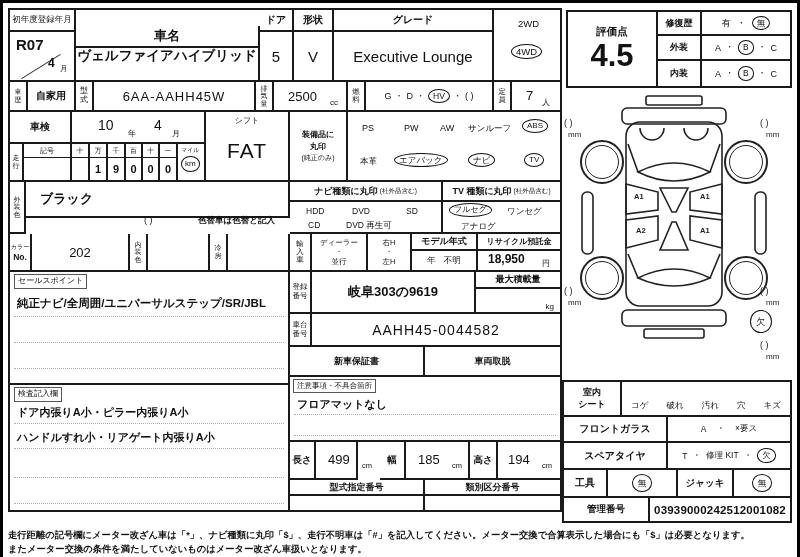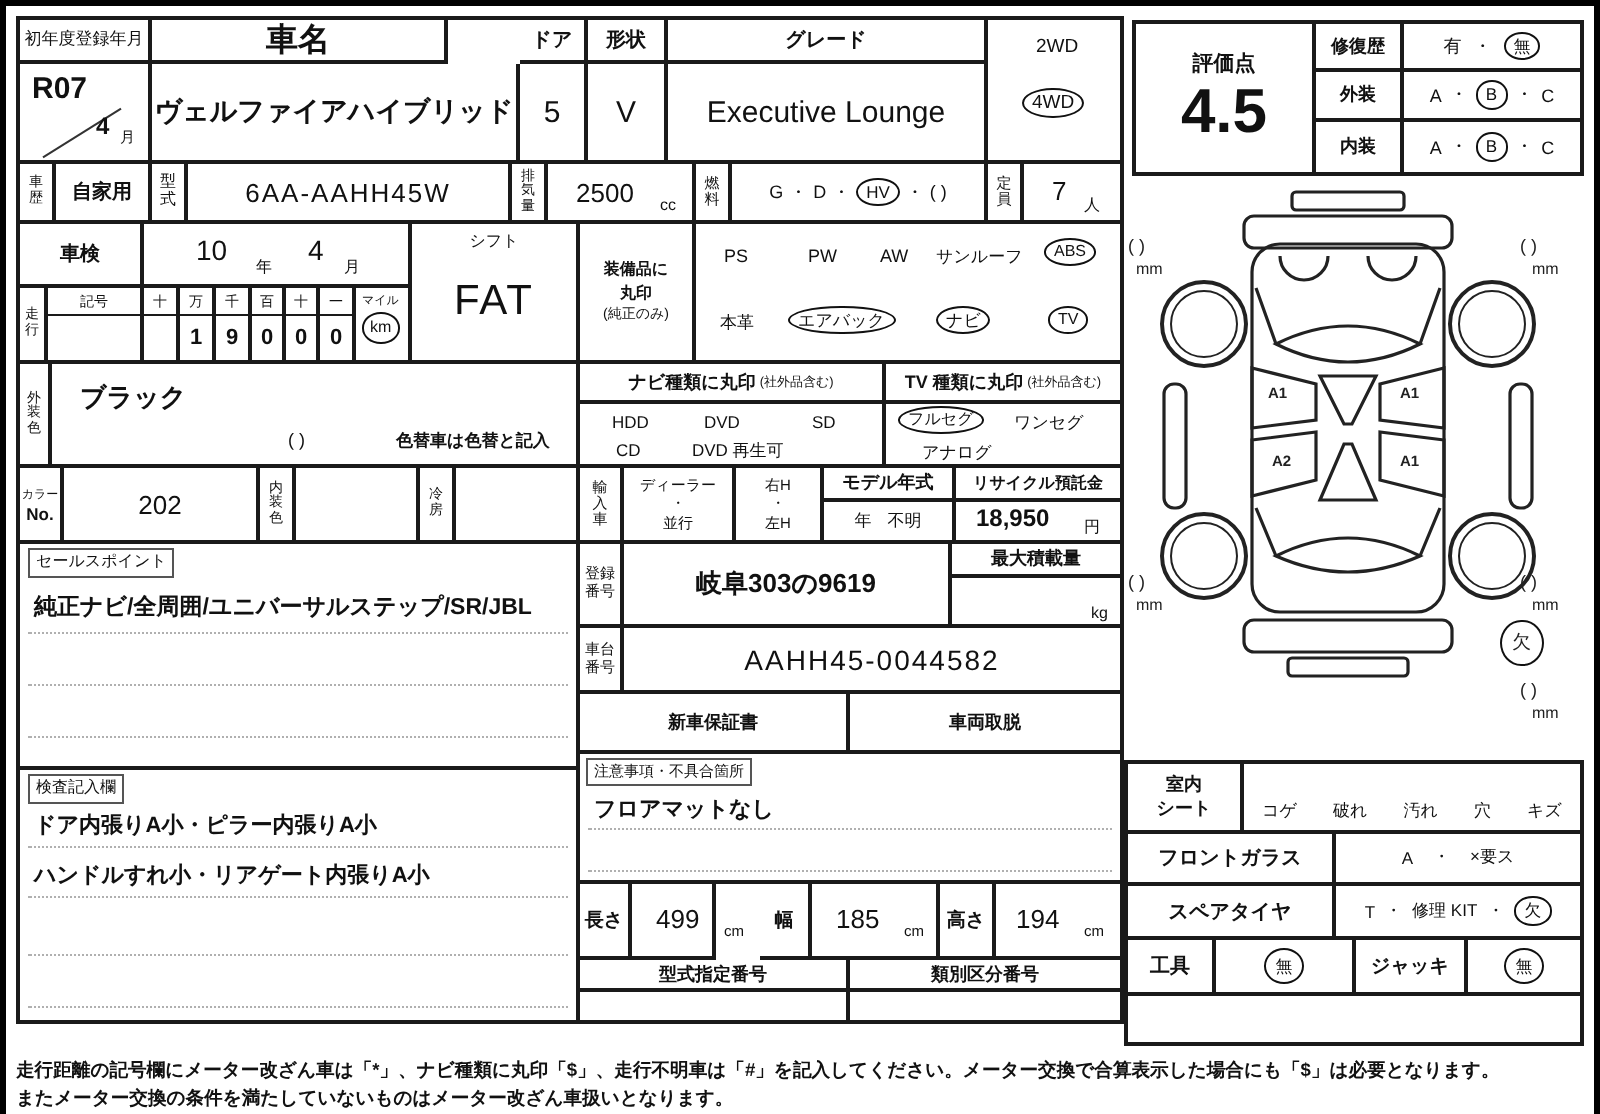--- a/index.html
+++ b/index.html
@@ -29,21 +29,21 @@
 <div class="page">
   <div class="bar" style="left:0;top:0;width:800px;height:3px"></div>
   <div class="bar" style="left:0;top:0;width:3px;height:557px"></div>
   <div class="bar" style="left:797px;top:0;width:3px;height:557px"></div>
 
   <div class="box" style="left:8px;top:8px;width:554px;height:504px">
 
     <div class="c cen" style="left:0;top:0;width:66px;height:22px;font-size:8.5px">
         <span>初年度登録年月</span>
       </div>
-    <div class="c cen b" style="left:66px;top:0;width:148px;height:22px;font-size:16px">
+    <div class="c cen b" style="left:66px;top:16px;width:184px;height:22px;font-size:13px">
         <span>車名</span>
       </div>
     <div class="c cen b" style="left:250px;top:0;width:34px;height:22px;font-size:10px">
         <span>ドア</span>
       </div>
     <div class="c cen b" style="left:284px;top:0;width:40px;height:22px;font-size:10px">
         <span>形状</span>
       </div>
     <div class="c cen b" style="left:324px;top:0;width:160px;height:22px;font-size:10px">
         <span>グレード</span>
@@ -205,21 +205,21 @@
       <span class="ab cir" style="left:174px;top:7px;font-size:8px">ABS</span>
       <span class="ab" style="left:12px;top:44px;font-size:8.5px">本革</span>
       <span class="ab cir" style="left:46px;top:41px;font-size:8.5px">エアバック</span>
       <span class="ab cir" style="left:120px;top:41px;font-size:8.5px">ナビ</span>
       <span class="ab cir" style="left:176px;top:41px;font-size:8px">TV</span>
     </div>
 
     <div class="c cen" style="left:0;top:172px;width:16px;height:52px;font-size:7px">
         <span class="vt">外装色</span>
       </div>
-    <div class="c" style="left:16px;top:172px;width:264px;height:52px">
+    <div class="c" style="left:16px;top:172px;width:264px;height:36px">
       <span class="ab b" style="left:14px;top:8px;font-size:13px">ブラック</span>
       <span class="ab" style="left:118px;top:33px;font-size:9px">(            )</span>
       <span class="ab b" style="left:172px;top:33px;font-size:8.5px">色替車は色替と記入</span>
     </div>
 
     <div class="c cen" style="left:280px;top:172px;width:153px;height:20px;gap:2px">
       <span class="b" style="font-size:9px">ナビ種類に丸印</span>
       <span style="font-size:6.5px">(社外品含む)</span>
     </div>
     <div class="c nr cen" style="left:433px;top:172px;width:117px;height:20px;gap:2px">
@@ -504,17 +504,25 @@
       <div class="ab cen" style="left:44px;top:0;width:70px;height:26px;border-right:2px solid #1a1a1a">
           <span class="cir" style="font-size:8.5px;padding:3px 5px">無</span>
         </div>
       <div class="ab cen b" style="left:114px;top:0;width:56px;height:26px;border-right:2px solid #1a1a1a;font-size:9.5px">
           <span>ジャッキ</span>
         </div>
       <div class="ab cen" style="left:170px;top:0;width:56px;height:26px">
           <span class="cir" style="font-size:8.5px;padding:3px 5px">無</span>
         </div>
     </div>
+    <div class="ab" style="left:0;top:116px;width:226px;height:23px">
+      <div class="ab cen b" style="left:0;top:0;width:86px;height:23px;border-right:2px solid #1a1a1a;font-size:9.5px">
+          <span>管理番号</span>
+        </div>
+      <div class="ab cen" style="left:86px;top:0;width:140px;height:23px;font-size:11.5px;letter-spacing:0.2px;font-weight:600">
+          <span>03939000242512001082</span>
+        </div>
+    </div>
   </div>
 
   <div class="ab b" style="left:8px;top:529px;width:788px;font-size:9.3px;white-space:nowrap"><span>走行距離の記号欄にメーター改ざん車は「*」、ナビ種類に丸印「$」、走行不明車は「#」を記入してください。メーター交換で合算表示した場合にも「$」は必要となります。</span></div>
   <div class="ab b" style="left:8px;top:543px;width:788px;font-size:9.3px;white-space:nowrap"><span>またメーター交換の条件を満たしていないものはメーター改ざん車扱いとなります。</span></div>
 </div>
 
 </body></html>

